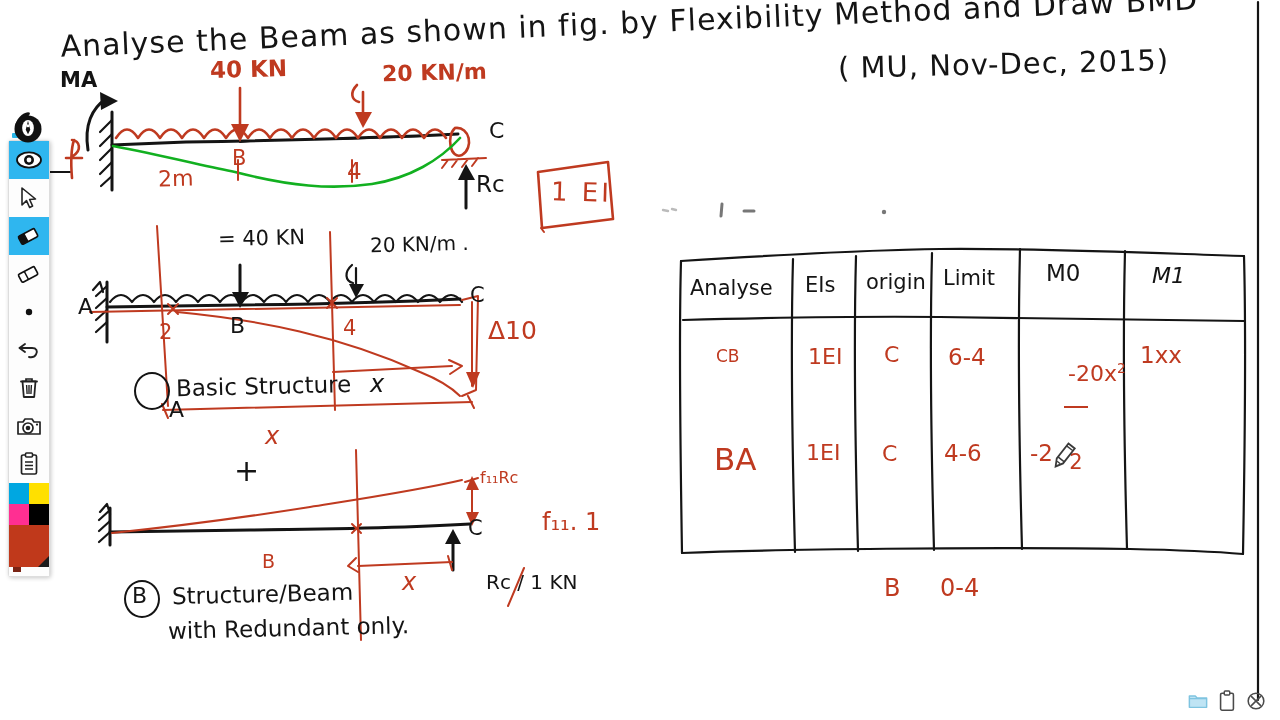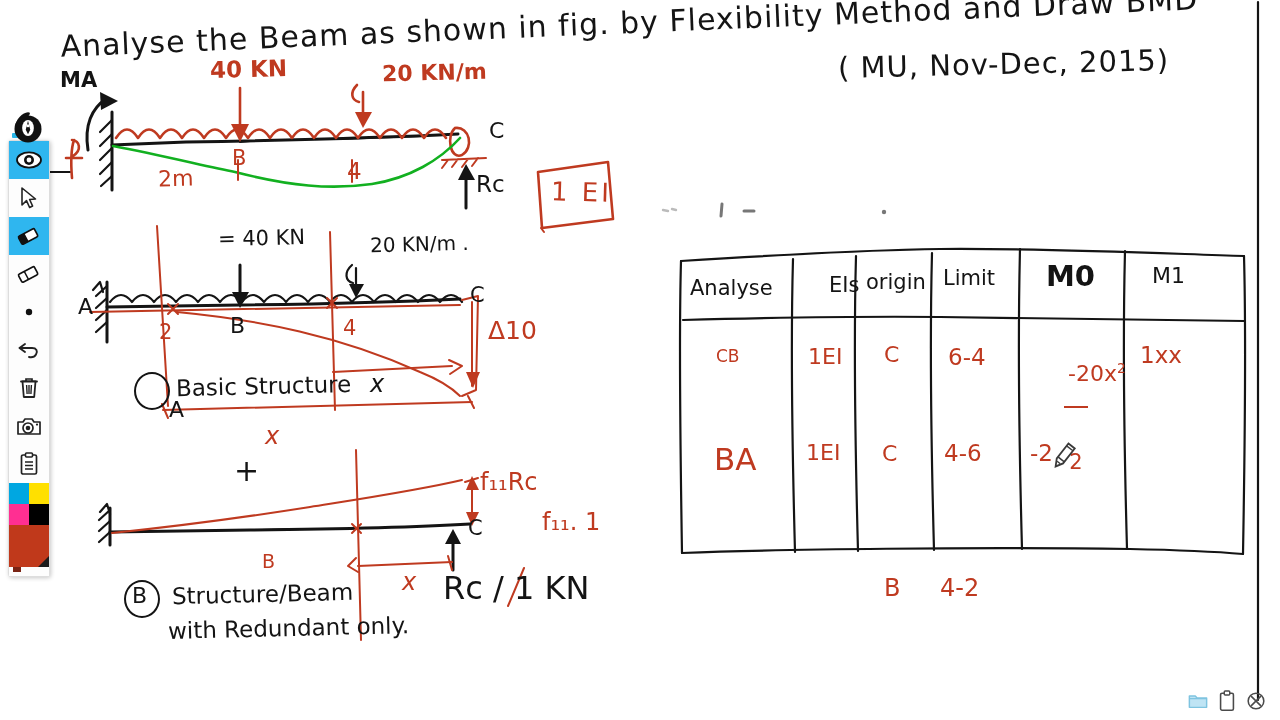--- a/index.html
+++ b/index.html
@@ -239,37 +239,37 @@
     <span>A</span>
   </div>
   <div style="position:absolute;left:134px;top:372px;width:32px;height:34px;border:2.6px solid #141414;border-radius:50%;"></div>
   <div class="hw black rot-2" style="left:176px;top:375px;font-size:23px;">Basic Structure</div>
   <div class="hw black i" style="left:370px;top:372px;font-size:24px;">x</div>
   <div class="hw red i" style="left:265px;top:424px;font-size:24px;">x</div>
 
   <div class="hw black" style="left:234px;top:456px;font-size:30px;">+</div>
   <div class="hw red i" style="left:258px;top:418px;font-size:0px;">x</div>
 
-  <div class="hw red" style="left:480px;top:470px;font-size:24px;">f₁₁Rc</div>
+  <div class="hw red" style="left:480px;top:470px;font-size:16px;">f₁₁Rc</div>
   <div class="hw red" style="left:542px;top:470px;font-size:24px;margin-top:40px;">f₁₁. 1</div>
   <div class="hw black" style="left:468px;top:518px;font-size:21px;">C</div>
   <div class="hw red" style="left:262px;top:552px;font-size:19px;">B</div>
   <div class="hw red i" style="left:402px;top:570px;font-size:24px;">x</div>
-  <div class="hw black" style="left:443px;top:572px;font-size:32px;">Rc / 1 KN</div>
+  <div class="hw black" style="left:486px;top:572px;font-size:20px;">Rc / 1 KN</div>
   <div style="position:absolute;left:124px;top:580px;width:32px;height:34px;border:2.6px solid #141414;border-radius:50%;"></div>
   <div class="hw black" style="left:132px;top:585px;font-size:22px;">B</div>
   <div class="hw black rot-2" style="left:172px;top:583px;font-size:23px;">Structure/Beam</div>
   <div class="hw black rot-2" style="left:168px;top:617px;font-size:23px;">with Redundant only.</div>
 
   <div class="hw black" style="left:690px;top:278px;font-size:21px;">Analyse</div>
-  <div class="hw black" style="left:805px;top:275px;font-size:21px;margin-left:24px;">EIs</div>
+  <div class="hw black" style="left:805px;top:275px;font-size:21px;">EIs</div>
   <div class="hw black" style="left:866px;top:272px;font-size:21px;">origin</div>
   <div class="hw black" style="left:943px;top:268px;font-size:21px;">Limit</div>
-  <div class="hw black" style="left:1046px;top:262px;font-size:29px;font-weight:bold;">M0</div>
-  <div class="hw black" style="left:1152px;top:265px;font-size:22px;">M1</div>
+  <div class="hw black" style="left:1046px;top:262px;font-size:23px;">M0</div>
+  <div class="hw black" style="left:1152px;top:265px;font-size:22px;font-style:italic;">M1</div>
 
   <div>
     <div class="hw red" style="left:716px;top:348px;font-size:17px;">CB</div>
     <div class="hw red" style="left:808px;top:346px;font-size:22px;">1EI</div>
     <div class="hw red" style="left:884px;top:344px;font-size:22px;">C</div>
     <div class="hw red" style="left:948px;top:346px;font-size:23px;">6-4</div>
     <div class="hw red" style="left:1026px;top:340px;font-size:22px;">
       <span>-20x</span><sup>2</sup>
       <div style="position:absolute;left:38px;top:22px;">
         <div style="border-top:2.4px solid #bf3a20;width:24px;"></div>
@@ -282,21 +282,21 @@
   <div>
     <div class="hw red" style="left:714px;top:444px;font-size:31px;">BA</div>
     <div class="hw red" style="left:806px;top:442px;font-size:22px;">1EI</div>
     <div class="hw red" style="left:882px;top:443px;font-size:22px;">C</div>
     <div class="hw red" style="left:944px;top:442px;font-size:23px;">4-6</div>
     <div class="hw red" style="left:1030px;top:442px;font-size:23px;">-2</div>
     <div class="hw red" style="left:1140px;top:442px;font-size:23px;"></div>
   </div>
 
   <div class="hw red" style="left:884px;top:576px;font-size:24px;">B</div>
-  <div class="hw red" style="left:940px;top:576px;font-size:24px;">4-2</div>
+  <div class="hw red" style="left:940px;top:576px;font-size:24px;">0-4</div>
 
   <svg style="position:absolute;left:1046px;top:440px;" width="34" height="34" viewBox="0 0 34 34">
     <g transform="rotate(38 17 17)">
       <path d="M13,3 L21,3 L21,22 L17,29 L13,22 Z" fill="#ffffff" stroke="#3a3a3a" stroke-width="1.8"></path>
       <path d="M13,20 L21,20" stroke="#3a3a3a" stroke-width="1.6"></path>
       <path d="M15,24 L19,24" stroke="#3a3a3a" stroke-width="1.4"></path>
       <path d="M13,6 L21,6" stroke="#3a3a3a" stroke-width="1.4"></path>
     </g>
   </svg>
 

